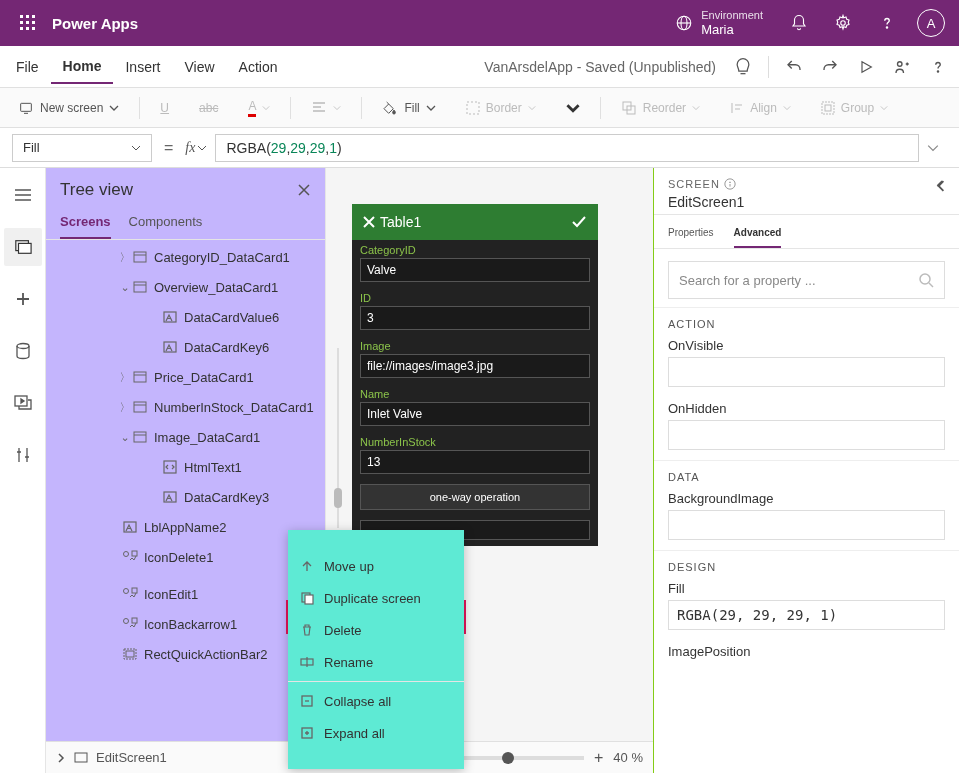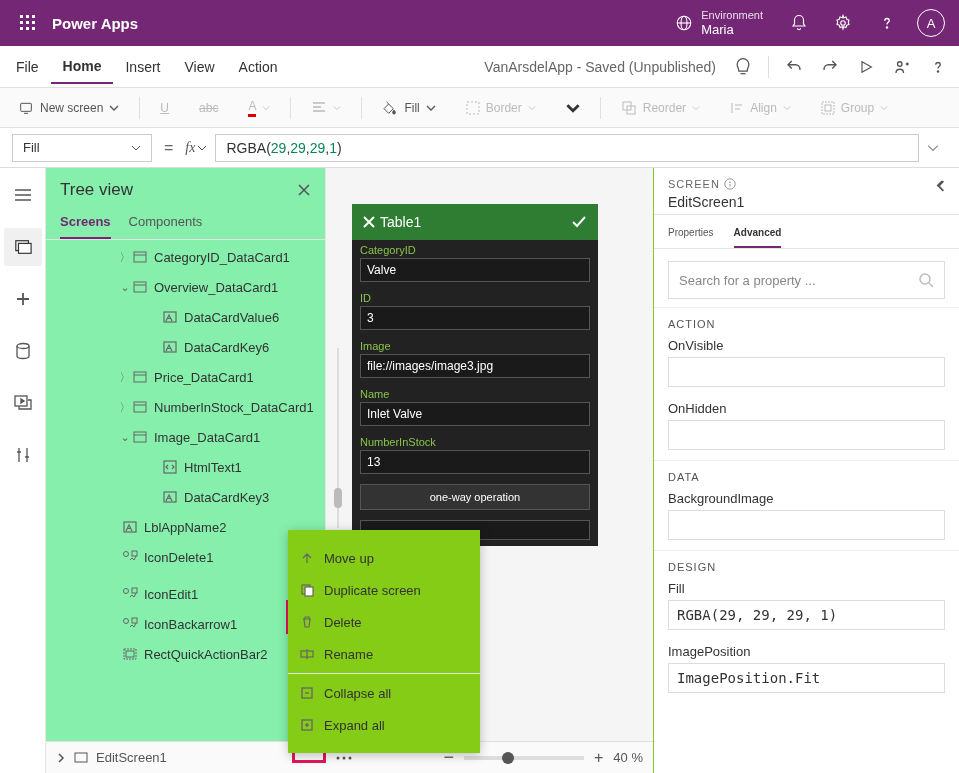--- a/index.html
+++ b/index.html
@@ -42,21 +42,21 @@
 .fx-input .n { color: #098658; }
 .fx-drop { width: 20px; color: #888; cursor: pointer; }
 
 
 .main { display: flex; height: calc(773px - 168px); }
 .left-rail { width: 46px; background: white; border-right: 1px solid #e5e5e5; display: flex; flex-direction: column; align-items: center; padding-top: 8px; gap: 14px; }
 .rail-icon { width: 38px; height: 38px; display: flex; align-items: center; justify-content: center; cursor: pointer; color: #555; border-radius: 2px; }
 .rail-icon.active { background: #f0f0f0; }
 
 
-.tree-panel { width: 280px; background: #86efac; border-right: 1px solid #e5e5e5; display: flex; flex-direction: column; }
+.tree-panel { width: 280px; background: #c4b5fd; border-right: 1px solid #e5e5e5; display: flex; flex-direction: column; }
 .tree-hdr { display: flex; align-items: center; justify-content: space-between; padding: 12px 14px 8px; }
 .tree-title { font-size: 17px; font-weight: 400; }
 .tree-tabs { display: flex; gap: 18px; padding: 0 14px; border-bottom: 1px solid #e5e5e5; }
 .tree-tab { padding: 6px 0 8px; font-size: 13px; cursor: pointer; color: #555; }
 .tree-tab.active { color: #742774; border-bottom: 2px solid #742774; font-weight: 600; }
 .tree-search { margin: 10px 14px; border: 1px solid #742774; height: 30px; display: flex; align-items: center; padding: 0 8px; gap: 6px; }
 .tree-search input { border: none; outline: none; flex: 1; font-size: 13px; }
 .tree-body { flex: 1; overflow-y: auto; padding: 2px 0; }
 .tree-row { display: flex; align-items: center; height: 30px; padding-right: 10px; cursor: pointer; font-size: 13px; color: #333; }
 .tree-row .chev { width: 14px; color: #666; font-size: 11px; display: inline-flex; justify-content: center; }
@@ -69,21 +69,21 @@
 .canvas-scroll::after { content:""; position: absolute; left: 0; top: 140px; width: 8px; height: 20px; background: #bbb; border-radius: 4px; }
 .phone { position: absolute; left: 26px; top: 36px; width: 246px; background: #222; }
 .phone-hdr { background: #2e7d32; height: 36px; display: flex; align-items: center; padding: 0 10px; color: white; font-size: 14px; justify-content: space-between; }
 .phone-hdr-left { display: flex; align-items: center; gap: 4px; }
 .form-field { padding: 4px 8px 6px; }
 .fld-lbl { color: #8bc34a; font-size: 11px; margin-bottom: 2px; }
 .fld-in { border: 1px solid #555; background: #1a1a1a; color: white; height: 24px; padding: 0 6px; font-size: 12px; display: flex; align-items: center; }
 .fld-btn { background: #333; color: white; font-size: 11px; padding: 6px; text-align: center; border: 1px solid #555; }
 
 
-.ctx-menu { position: absolute; left: 288px; top: 530px; width: 192px; background: #84cc16; box-shadow: 0 2px 10px rgba(0,0,0,0.25); z-index: 100; padding: 12px 0; }
+.ctx-menu { position: absolute; left: 288px; top: 530px; width: 176px; background: #5eead4; box-shadow: 0 2px 10px rgba(0,0,0,0.25); z-index: 100; padding: 20px 0; }
 .ctx-item { display: flex; align-items: center; height: 32px; padding: 0 12px; gap: 10px; font-size: 13px; cursor: pointer; color: #333; }
 .ctx-sep { height: 1px; background: #e5e5e5; margin: 3px 0; }
 .highlight-delete { position: absolute; border: 3px solid #e3165b; pointer-events: none; }
 
 
 .props { width: 306px; background: white; border-left: 1px solid #84cc16; display: flex; flex-direction: column; margin-left: 44px; }
 .props-hdr { padding: 10px 14px 4px; border-bottom: 1px solid #e5e5e5; }
 .screen-lbl { font-size: 11px; color: #666; letter-spacing: 1px; display: flex; align-items: center; gap: 4px;}
 .screen-name { font-size: 14px; color: #333; margin-top: 4px; }
 .prop-tabs { display: flex; gap: 20px; padding: 8px 14px 0; border-bottom: 1px solid #e5e5e5; }
@@ -623,21 +623,20 @@
         <div class="prop-name">BackgroundImage</div>
         <div class="prop-box"></div>
       </div>
     <div class="section-lbl">DESIGN</div>
     <div class="prop-field">
         <div class="prop-name">Fill</div>
         <div class="prop-box">RGBA(29, 29, 29, 1)</div>
       </div>
     <div class="prop-field">
         <div class="prop-name">ImagePosition</div>
-        <div class="prop-box">ImagePosition.Fit</div>
       </div>
   </div>
 </div>
 
 <div class="sel-bar">
   <svg width="10" height="10" viewBox="0 0 10 10">
       <path d="M3 1l4 4-4 4" fill="none" stroke="#555" stroke-width="1.5"></path>
     </svg>
   <svg width="14" height="12" viewBox="0 0 14 12" fill="none" stroke="#555">
       <rect x="1" y="1" width="12" height="9"></rect>

